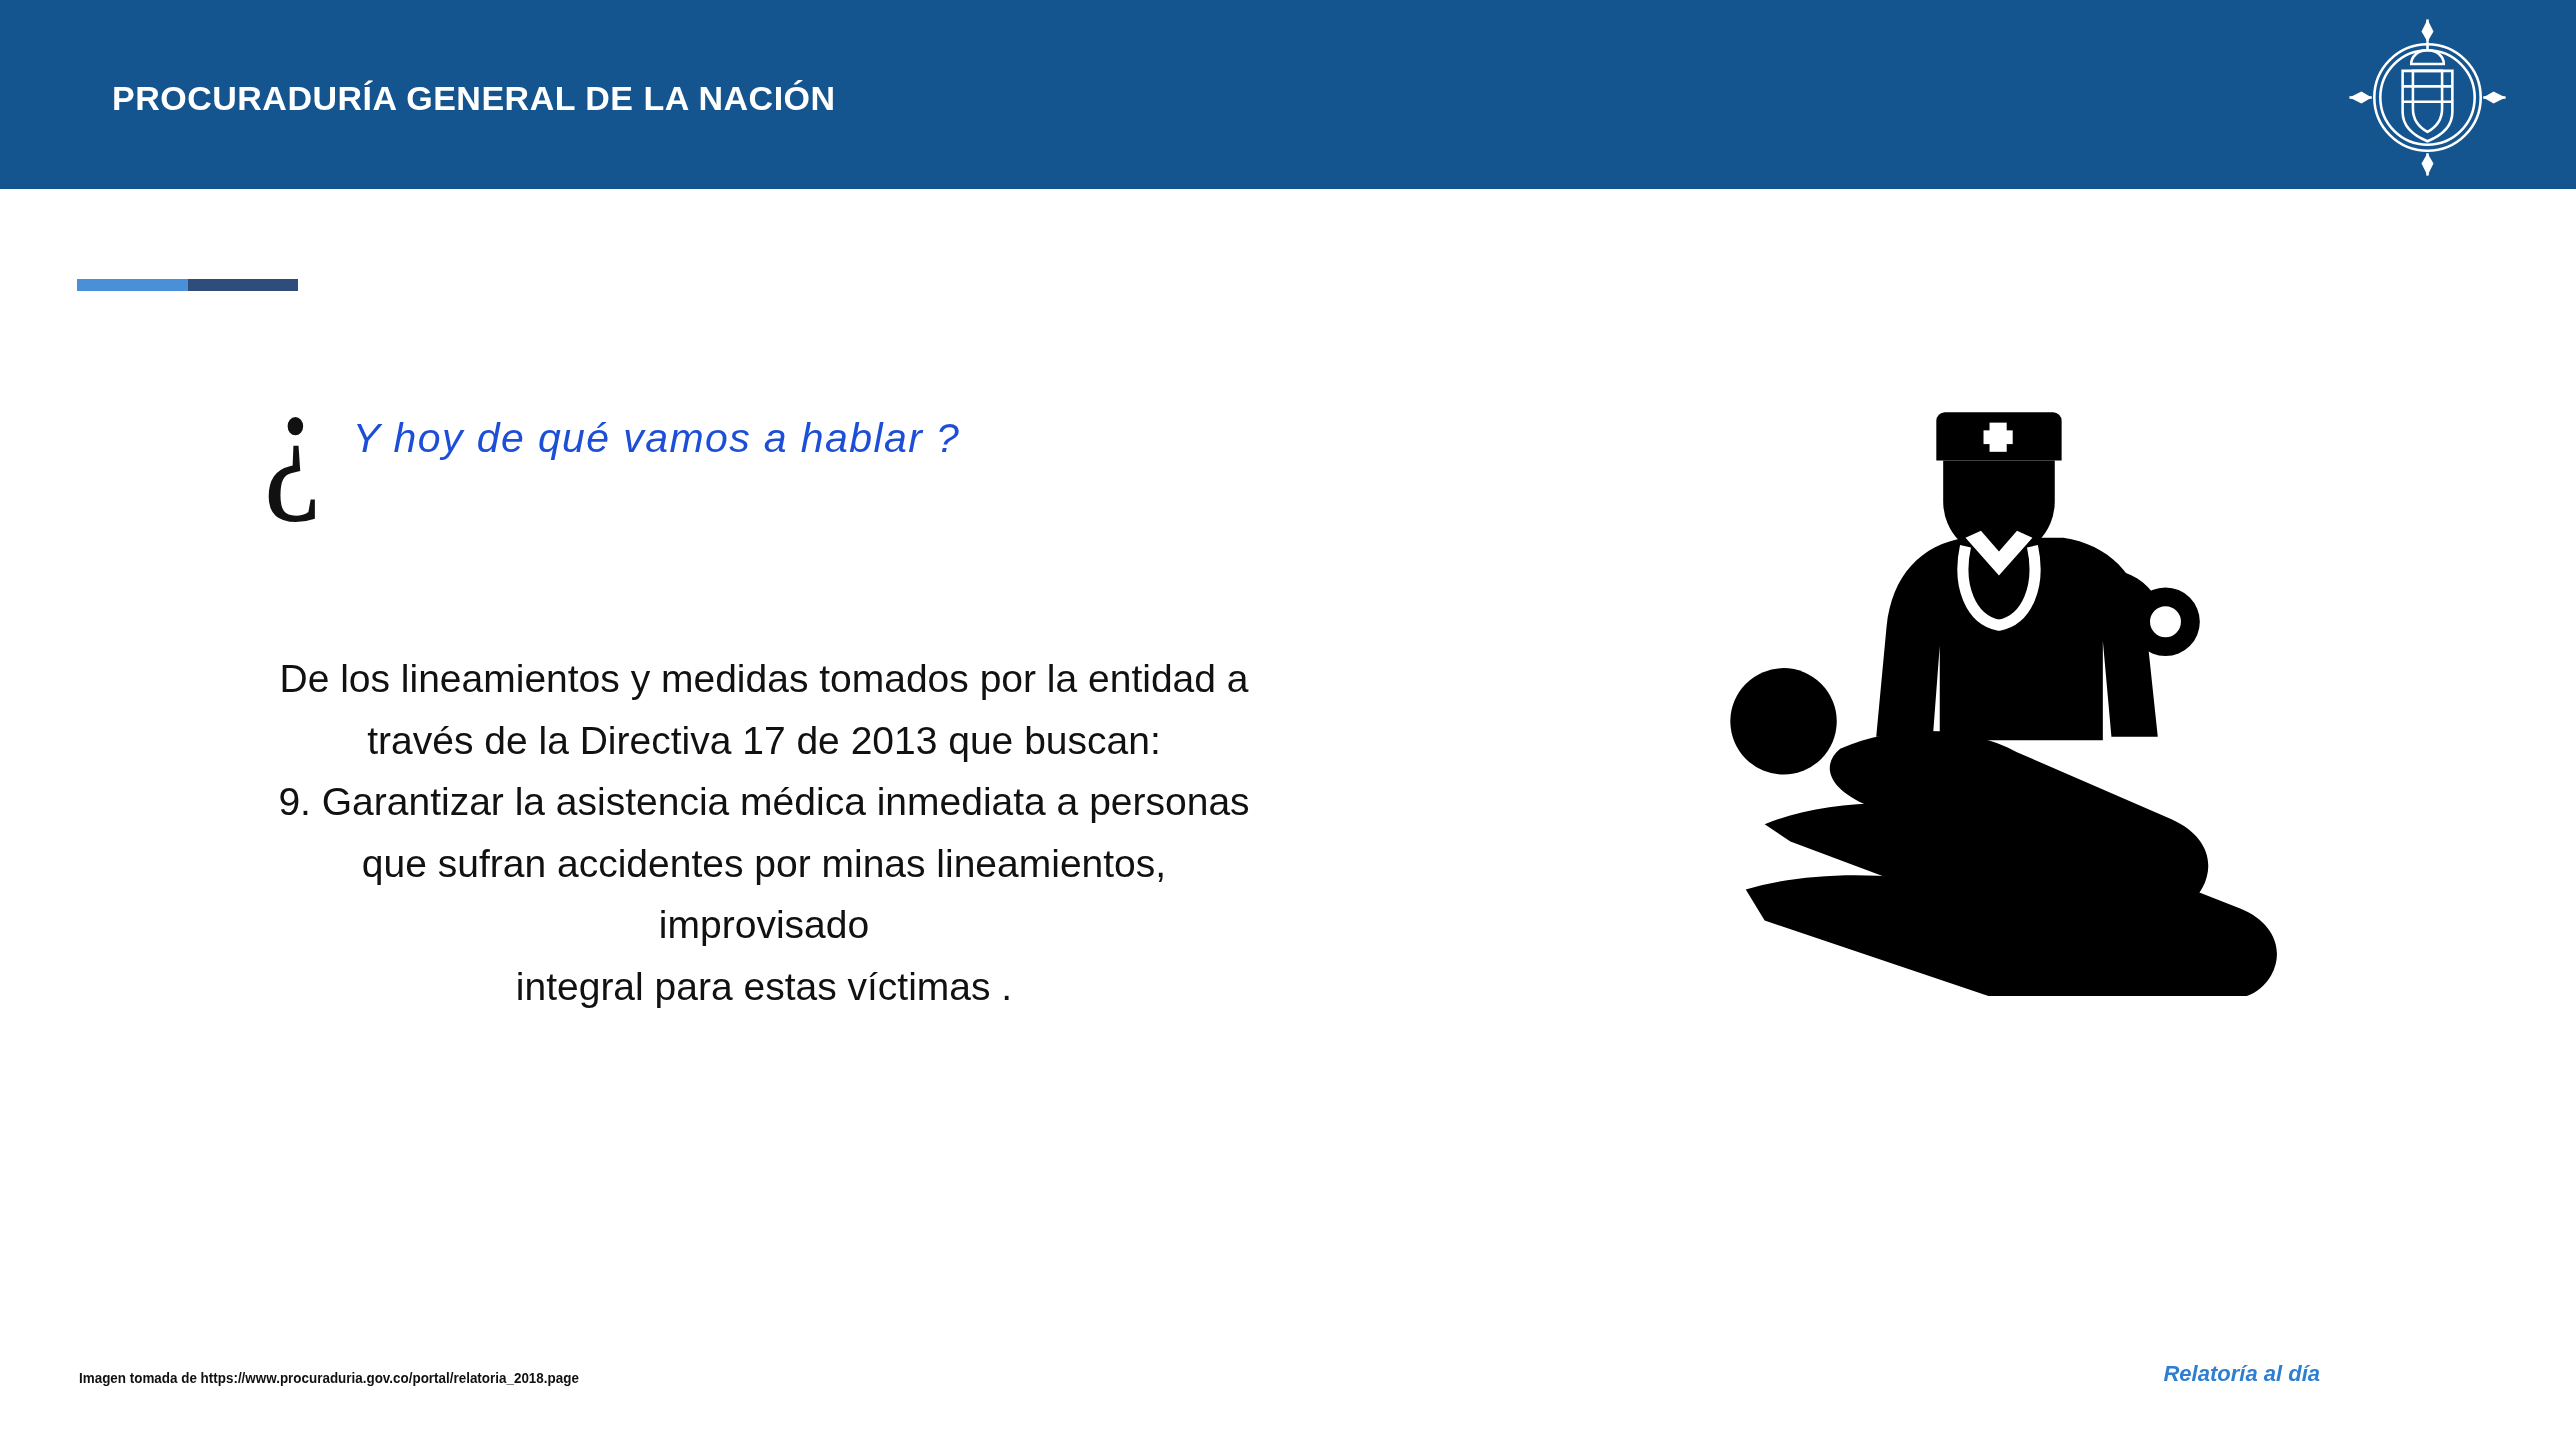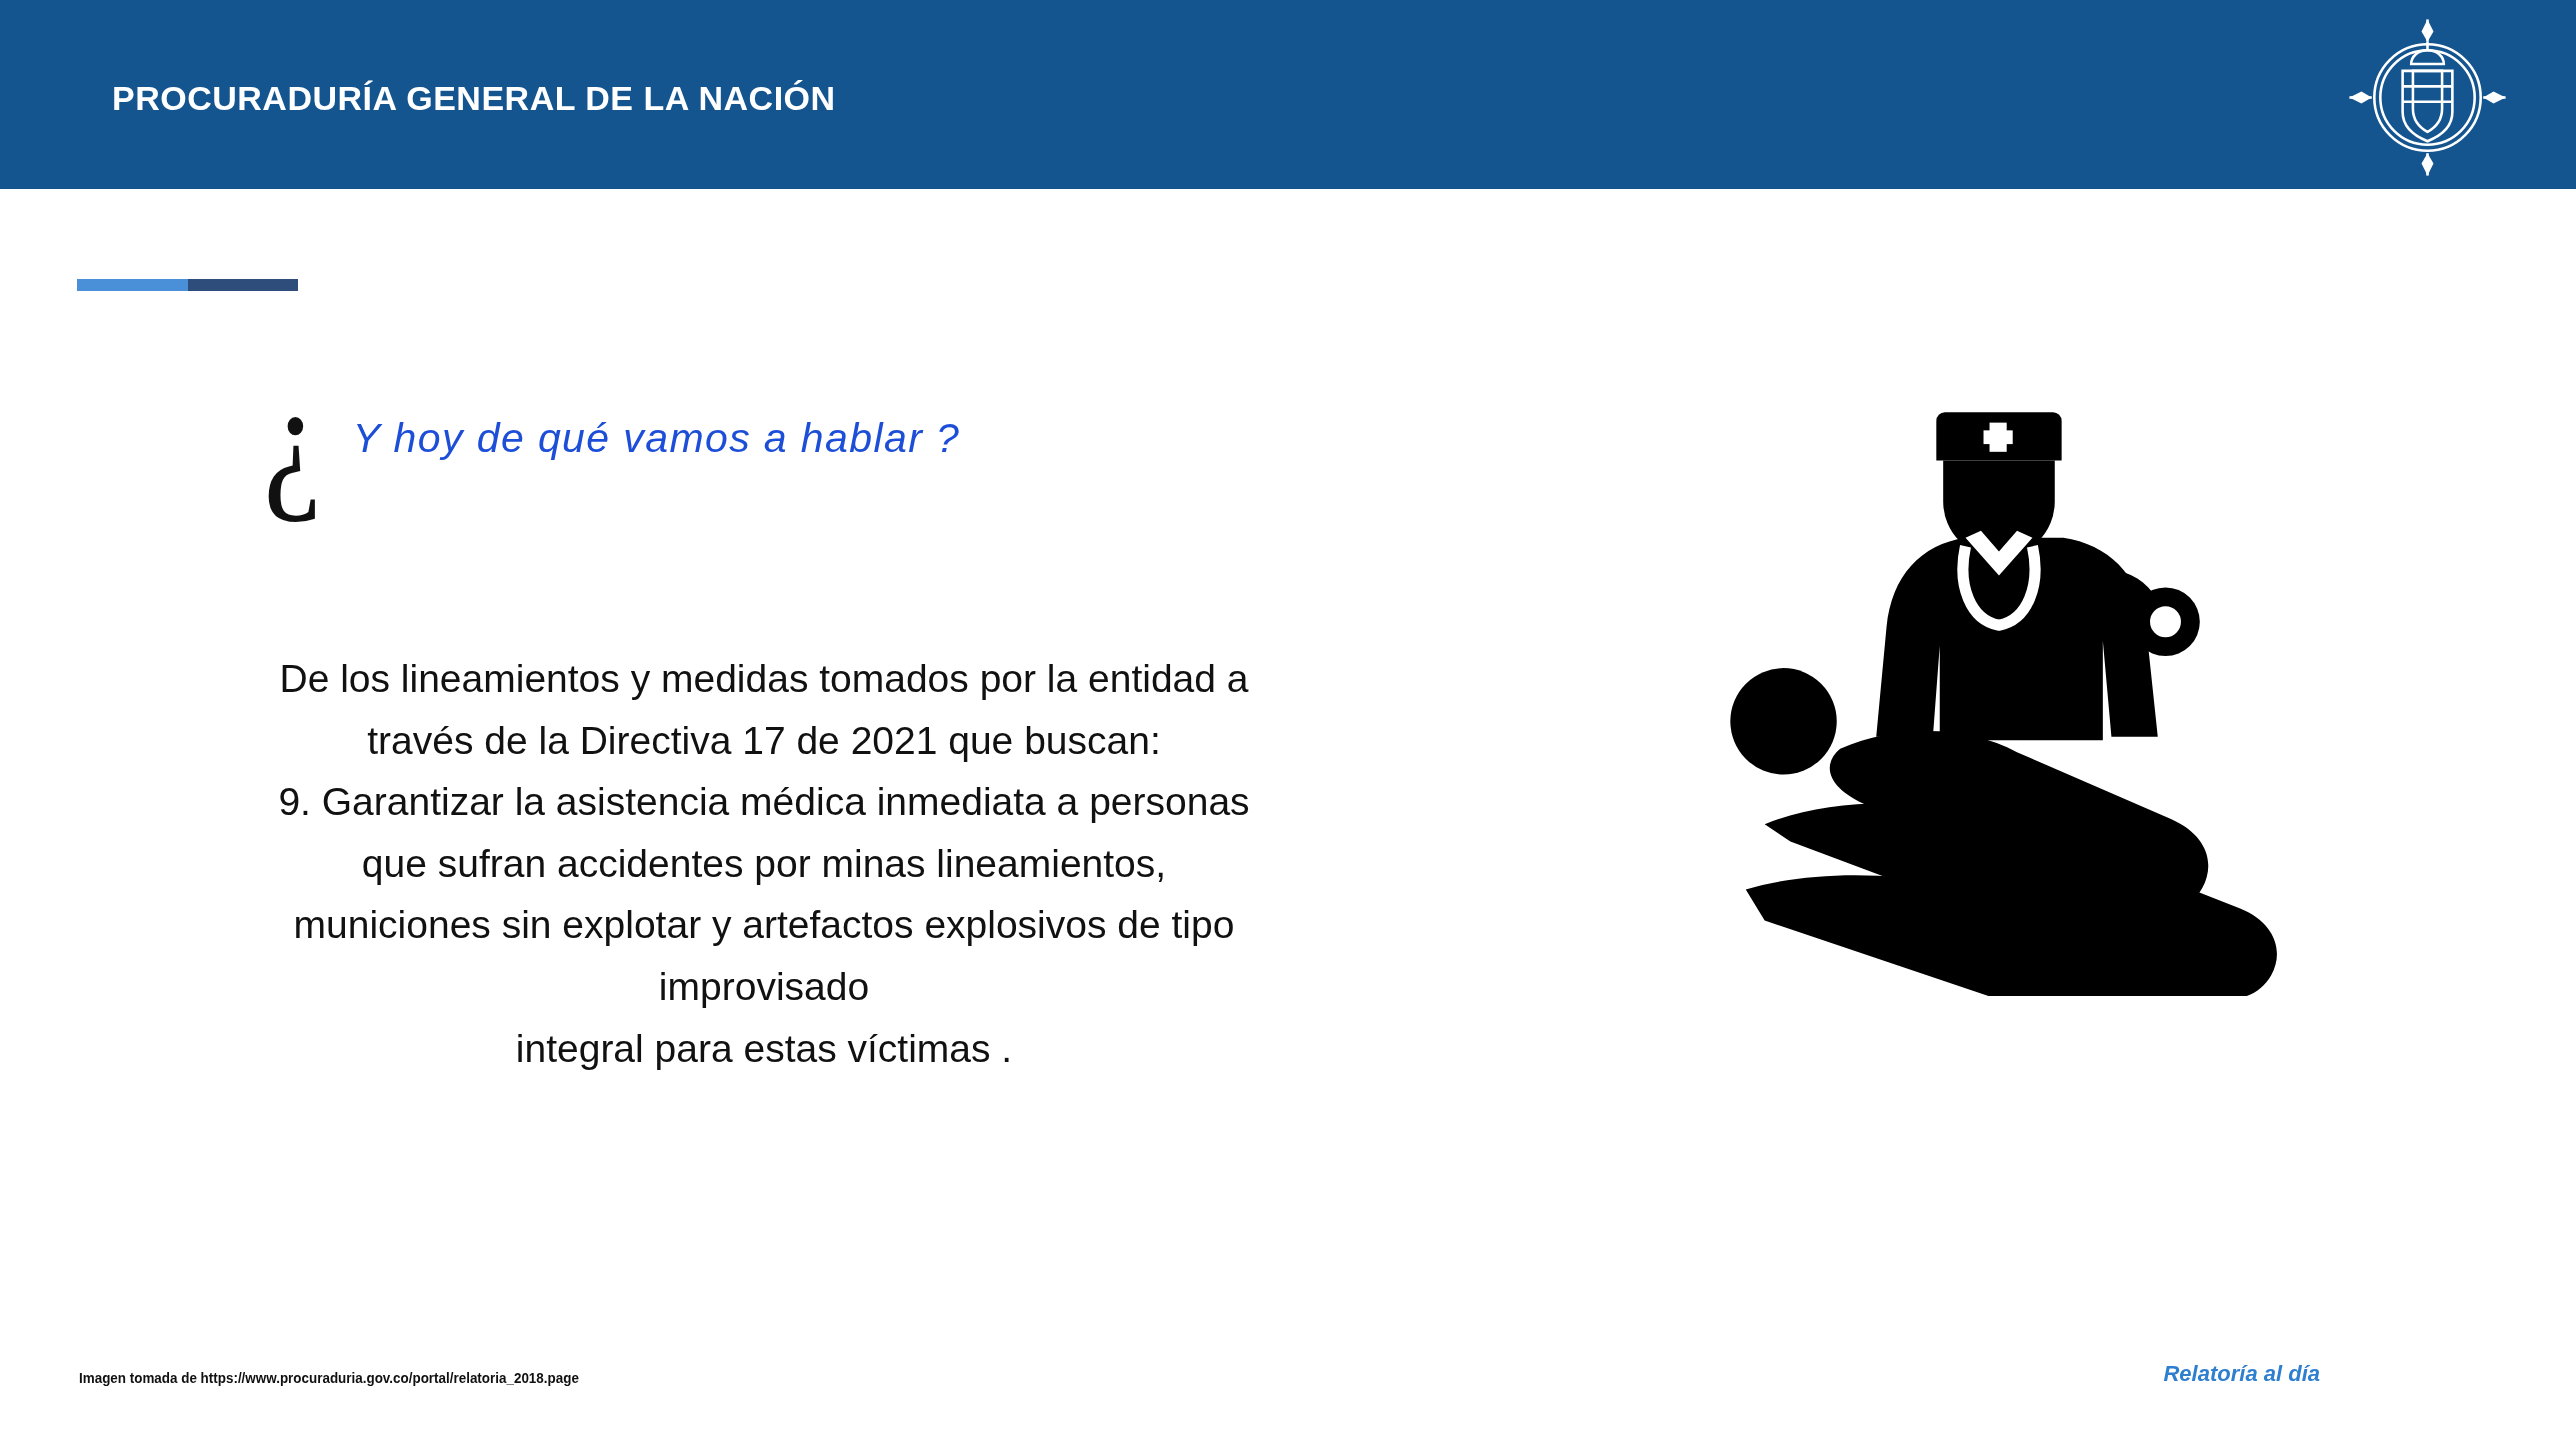--- a/index.html
+++ b/index.html
@@ -170,24 +170,23 @@
   <div class="seg-dark"></div>
 </div>
 
 <div class="question-block">
   <div class="question-mark">¿</div>
   <div class="question-text">Y hoy de qué vamos a hablar ?</div>
 </div>
 
 <div class="body-text">
   <span class="line">De los lineamientos y medidas tomados por la entidad a</span>
-  <span class="line">través de la Directiva 17 de 2021 que buscan:</span>
+  <span class="line">través de la Directiva 17 de 2013 que buscan:</span>
   <span class="line">9.    Garantizar la  asistencia médica inmediata a personas</span>
   <span class="line">que sufran accidentes por minas lineamientos,</span>
-  <span class="line">municiones sin explotar y artefactos explosivos de tipo</span>
   <span class="line">improvisado</span>
   <span class="line">integral para estas víctimas .</span>
 </div>
 
 <div class="illustration">
   <svg viewBox="0 0 780 720" width="670" height="618" aria-hidden="true">
     <g fill="#000000">
 
       <path d="M306 40 h126 a10 10 0 0 1 10 10 v46 h-146 v-46 a10 10 0 0 1 10 -10 Z"></path>
       <rect x="358" y="52" width="20" height="34" fill="#ffffff"></rect>

